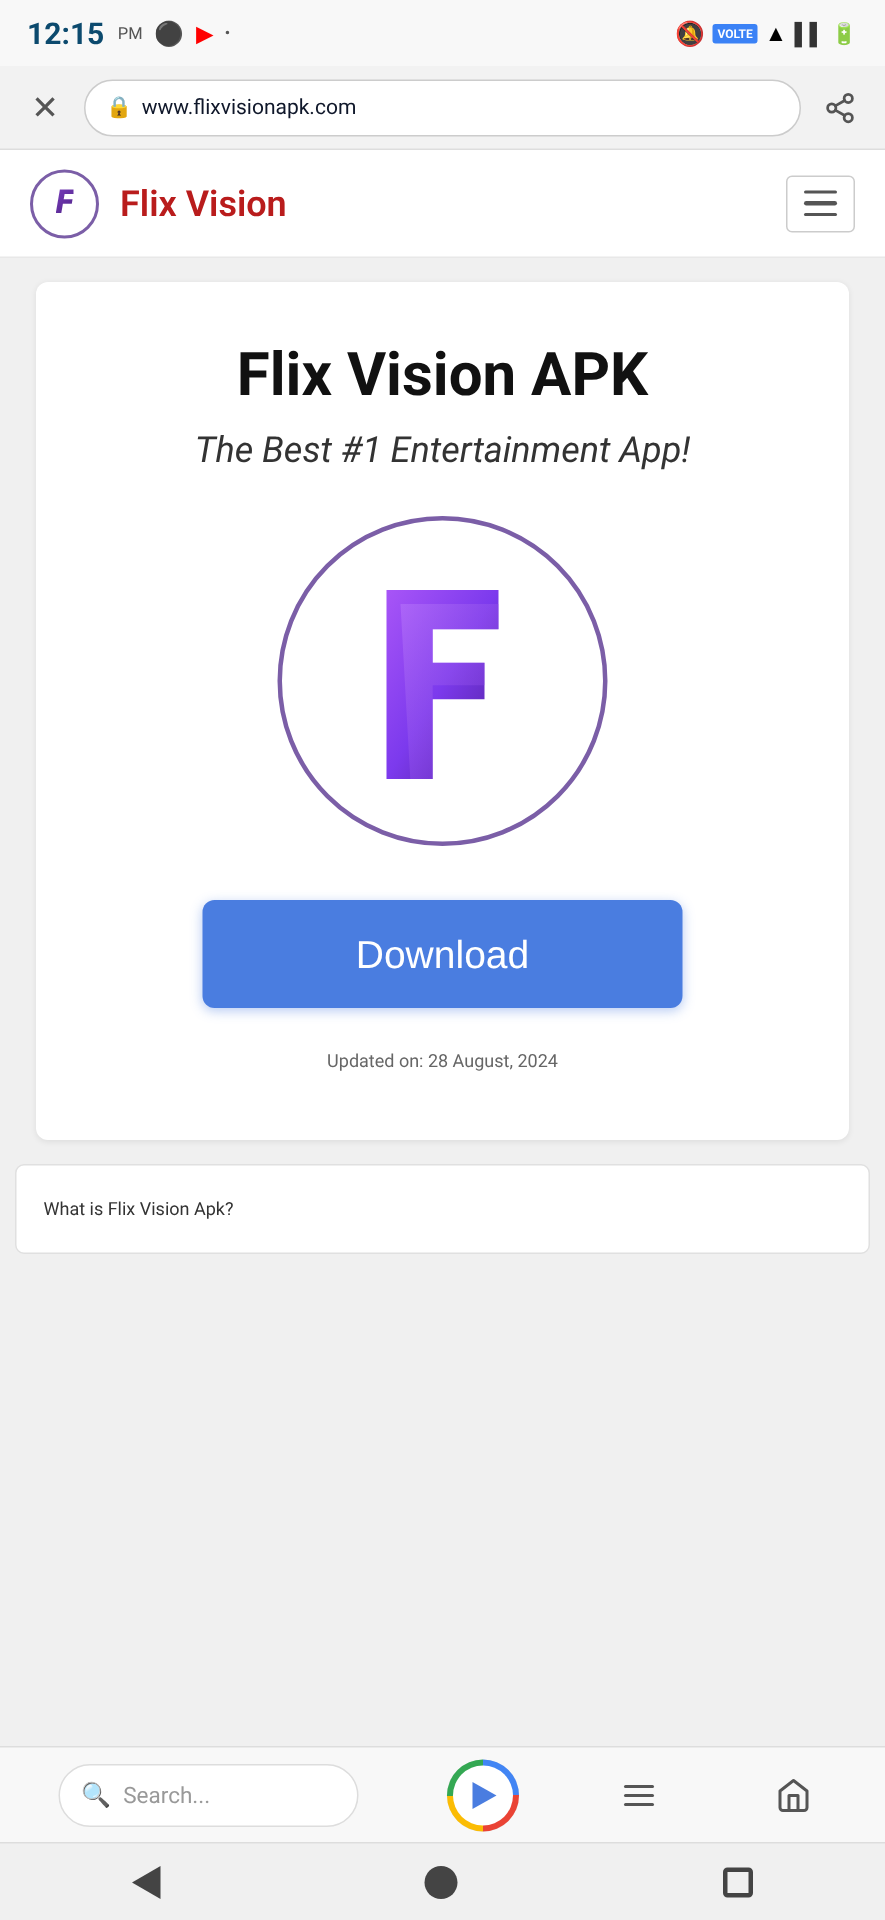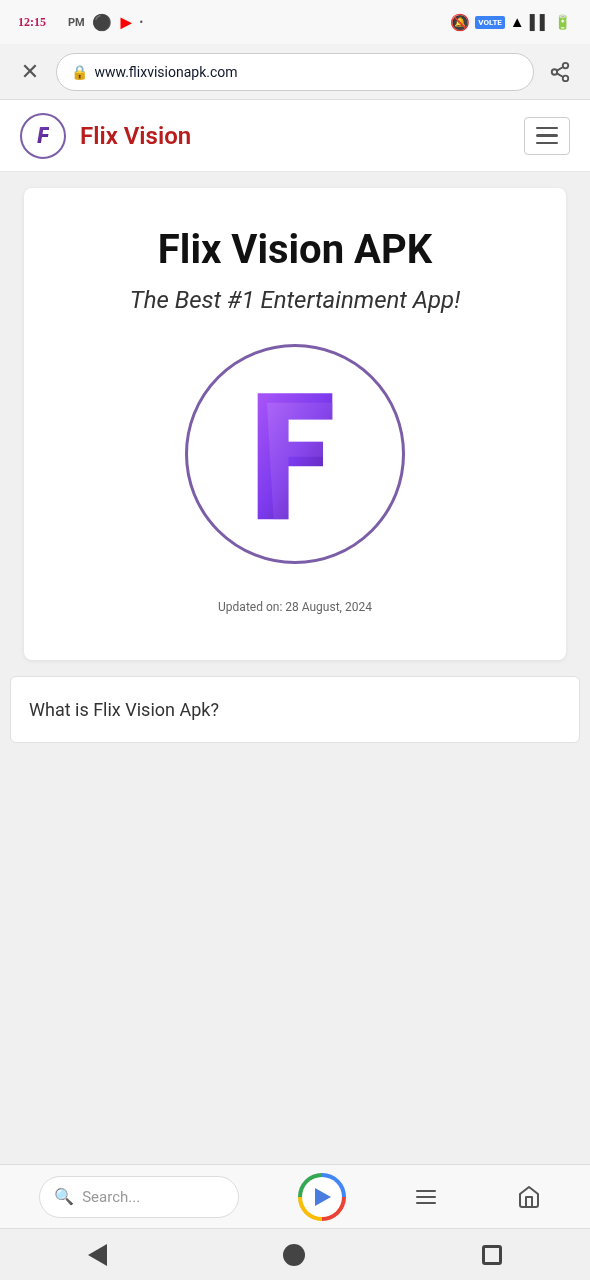--- a/index.html
+++ b/index.html
@@ -29,30 +29,29 @@
       display: flex;
       align-items: center;
       gap: 8px;
     }
     .status-bar-right {
       display: flex;
       align-items: center;
       gap: 5px;
     }
     .status-time {
-      font-size: 12px;
+      font-size: 20px;
       font-weight: 700;
-      color: #be185d;
-      font-family: Liberation Serif, serif;
+      color: #0c4a6e;
     }
     .status-sub {
       font-size: 11px;
       color: #555;
-      font-weight: 700;
-      margin-left: 14px;
+      font-weight: 400;
+      margin-left: 1px;
     }
 
     
     .browser-toolbar {
       background: #f2f2f2;
       border-bottom: 1px solid #ddd;
       height: 56px;
       display: flex;
       align-items: center;
       padding: 0 14px;
@@ -229,21 +228,21 @@
 
     
     .faq-section {
       background: #fff;
       margin: 0 10px 10px;
       border: 1px solid #e0e0e0;
       border-radius: 6px;
       padding: 22px 18px;
     }
     .faq-question {
-      font-size: 18px;
+      font-size: 12px;
       color: #333;
       font-weight: 400;
     }
 
     
     .browser-bottom-bar {
       background: #f8f8f8;
       border-top: 1px solid #ddd;
       height: 64px;
       display: flex;
@@ -435,20 +434,23 @@
           <stop offset="100%" style="stop-color:#6d28d9;stop-opacity:0.9"></stop>
         </linearGradient>
       </defs>
 
       <path d="M25 10 L105 10 L105 38 L58 38 L58 62 L95 62 L95 88 L58 88 L58 145 L25 145 Z" fill="url(#fGrad1)"></path>
 
       <path d="M35 20 L105 20 L105 38 L58 38 L58 62 L95 62 L95 78 L58 78 L58 145 L42 145 Z" fill="url(#fGrad2)" opacity="0.5"></path>
     </svg>
   </div>
 
+  <button class="download-btn">
+    <span>Download</span>
+  </button>
 
   <p class="update-text">Updated on: 28 August, 2024</p>
 </div>
 
 <div class="faq-section">
   <p class="faq-question">What is Flix Vision Apk?</p>
 </div>
 
 <div style="flex:1; background:#f0f0f0;"></div>
 

